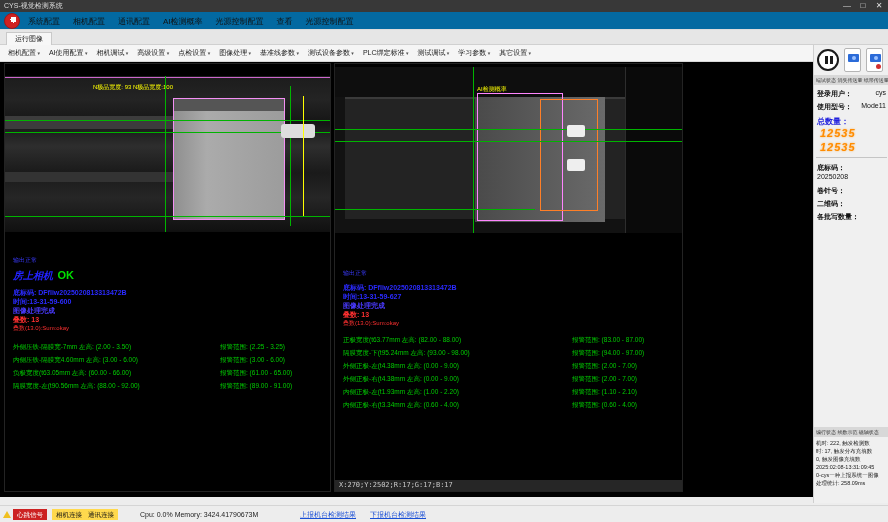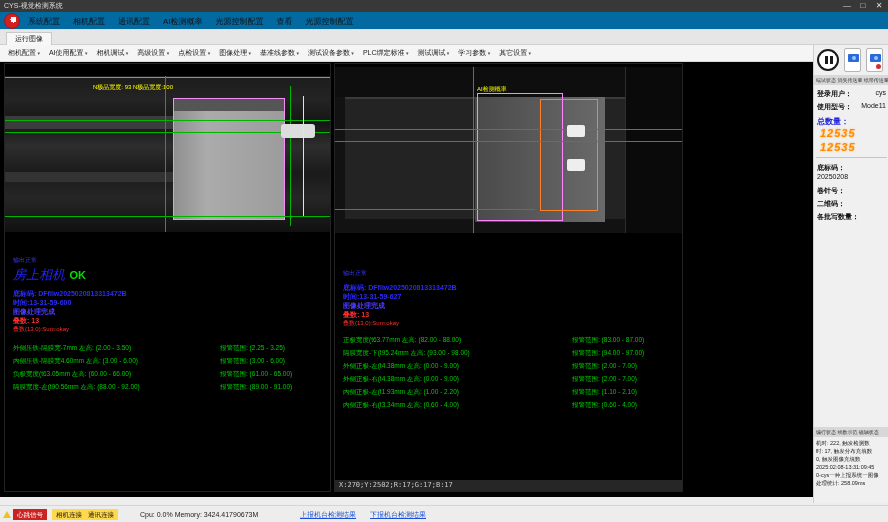--- a/index.html
+++ b/index.html
@@ -41,21 +41,21 @@
 
   
   .img { position:absolute; overflow:hidden; background:#151515; }
   .ov { position:absolute; }
   .gline { background:#00b400; height:1px; }
   .gvline { background:#00b400; width:1px; }
   .ylabel { color:#ffff00; font-size:6px; white-space:nowrap; }
 
   
   .note { font-size:6px; color:#3a3aff; }
-  .rtitle { font-size:13px; font-weight:normal; font-style:italic; color:#2222ff; }
+  .rtitle { font-size:10px; font-weight:bold; font-style:italic; color:#2222ff; }
   .rok { font-size:11px; font-weight:bold; color:#00e000; }
   .bline { font-size:7px; font-weight:bold; color:#2a2aff; line-height:9px; }
   .pline { font-size:7px; font-weight:bold; color:#4a3aff; line-height:9px; }
   .rline { font-size:7px; font-weight:bold; color:#ff3030; line-height:9px; }
   .rsmall { font-size:6px; color:#ff3030; line-height:8px; }
   .measrow { display:flex; height:13px; line-height:13px; }
   .measrow .mtext { flex:1; font-size:6.5px; color:#00cc00; white-space:nowrap; overflow:hidden; }
   .measrow .malarm { width:104px; font-size:6.5px; color:#00cc00; white-space:nowrap; }
 
   .loglines { position:absolute; left:4px; font-size:5px; color:#00cc00; line-height:7px; }

